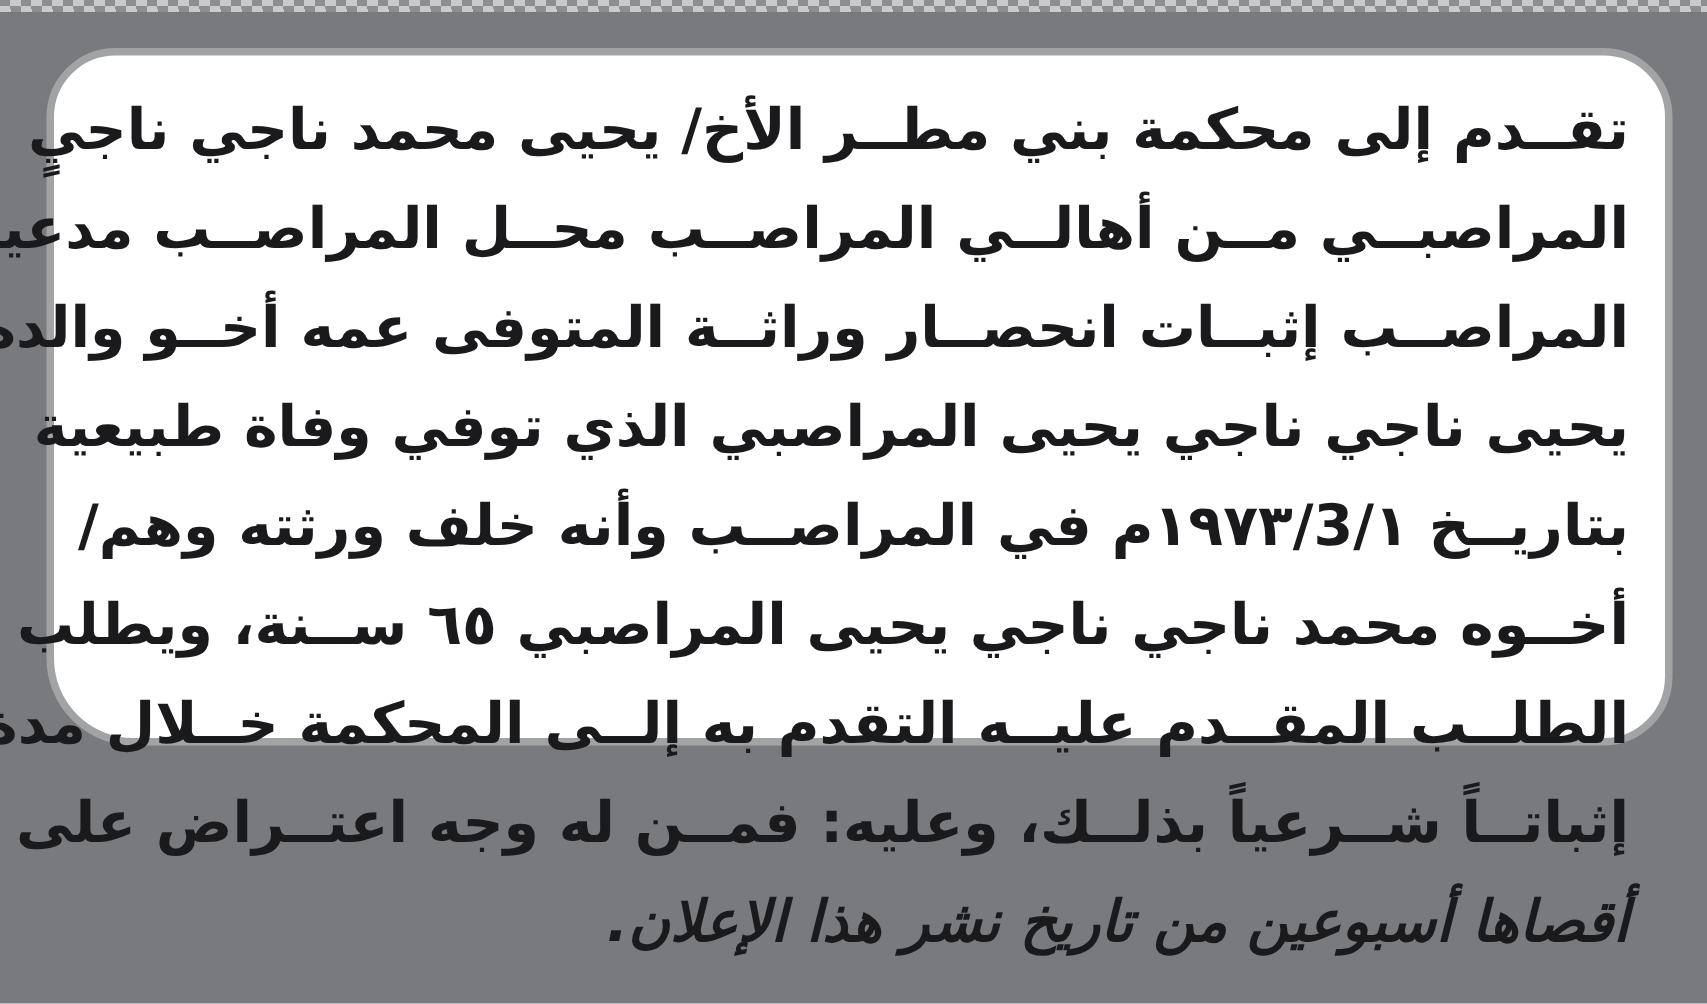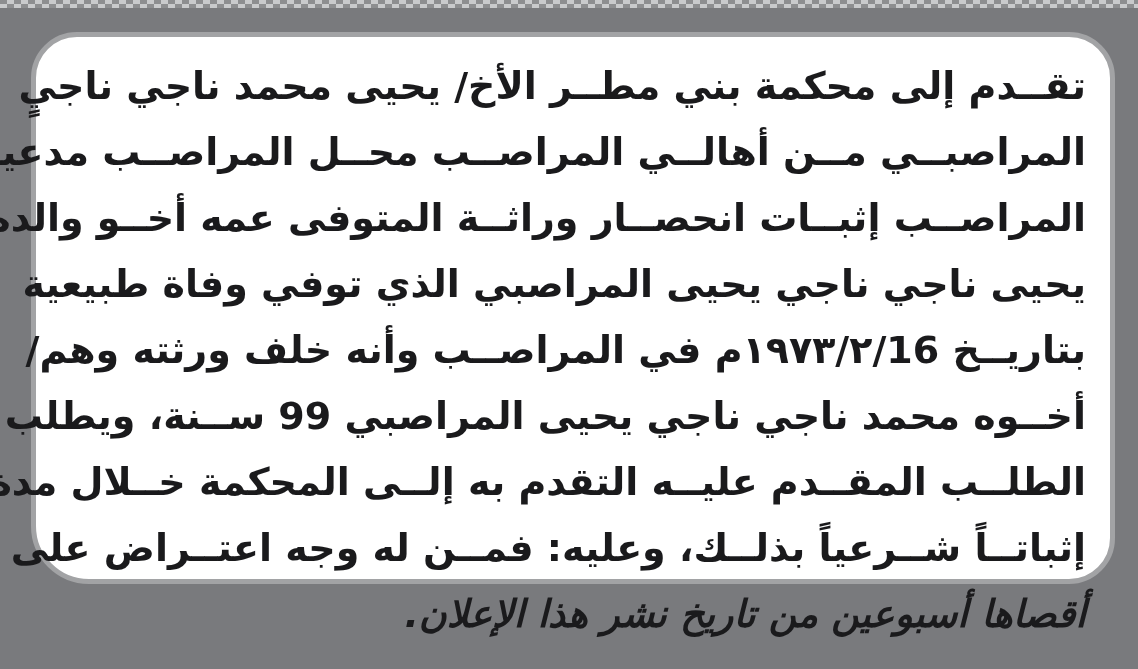--- a/index.html
+++ b/index.html
@@ -21,21 +21,21 @@
     width: 1138px;
     height: 8px;
     background: repeating-conic-gradient(#c9cacc 0% 25%, #8d8e90 0% 50%);
     background-size: 14px 8px;
   }
   .notice-box {
     position: absolute;
     left: 31px;
     top: 32px;
     width: 1084px;
-    height: 552px;
+    height: 465px;
     box-sizing: border-box;
     background: #ffffff;
     border: 5px solid #a2a3a5;
     border-radius: 46px;
     border-bottom-left-radius: 58px;
   }
   .notice-text {
     position: absolute;
     top: 16px;
     right: 24px;
@@ -63,19 +63,19 @@
 <body>
 
 <div class="perforation-strip"></div>
 
 <div class="notice-box">
   <div class="notice-text">
       <div class="notice-line">تقــدم إلى محكمة بني مطــر الأخ/ يحيى محمد ناجي ناجيٍ</div>
       <div class="notice-line">المراصبــي مــن أهالــي المراصــب محــل المراصــب مدعياً</div>
       <div class="notice-line">المراصــب إثبــات انحصــار وراثــة المتوفى عمه أخــو والده/</div>
       <div class="notice-line">يحيى ناجي ناجي يحيى المراصبي الذي توفي وفاة طبيعية</div>
-      <div class="notice-line">بتاريــخ ١٩٧٣/٢/16م في المراصــب وأنه خلف ورثته وهم/</div>
-      <div class="notice-line">أخــوه محمد ناجي ناجي يحيى المراصبي 99 ســنة، ويطلب</div>
+      <div class="notice-line">بتاريــخ ١٩٧٣/3/١م في المراصــب وأنه خلف ورثته وهم/</div>
+      <div class="notice-line">أخــوه محمد ناجي ناجي يحيى المراصبي ٦٥ ســنة، ويطلب</div>
       <div class="notice-line">الطلــب المقــدم عليــه التقدم به إلــى المحكمة خــلال مدة</div>
       <div class="notice-line">إثباتــاً شــرعياً بذلــك، وعليه: فمــن له وجه اعتــراض على</div>
       <div class="notice-line">أقصاها أسبوعين من تاريخ نشر هذا الإعلان.</div>
     </div>
 </div>
 
 </body></html>

